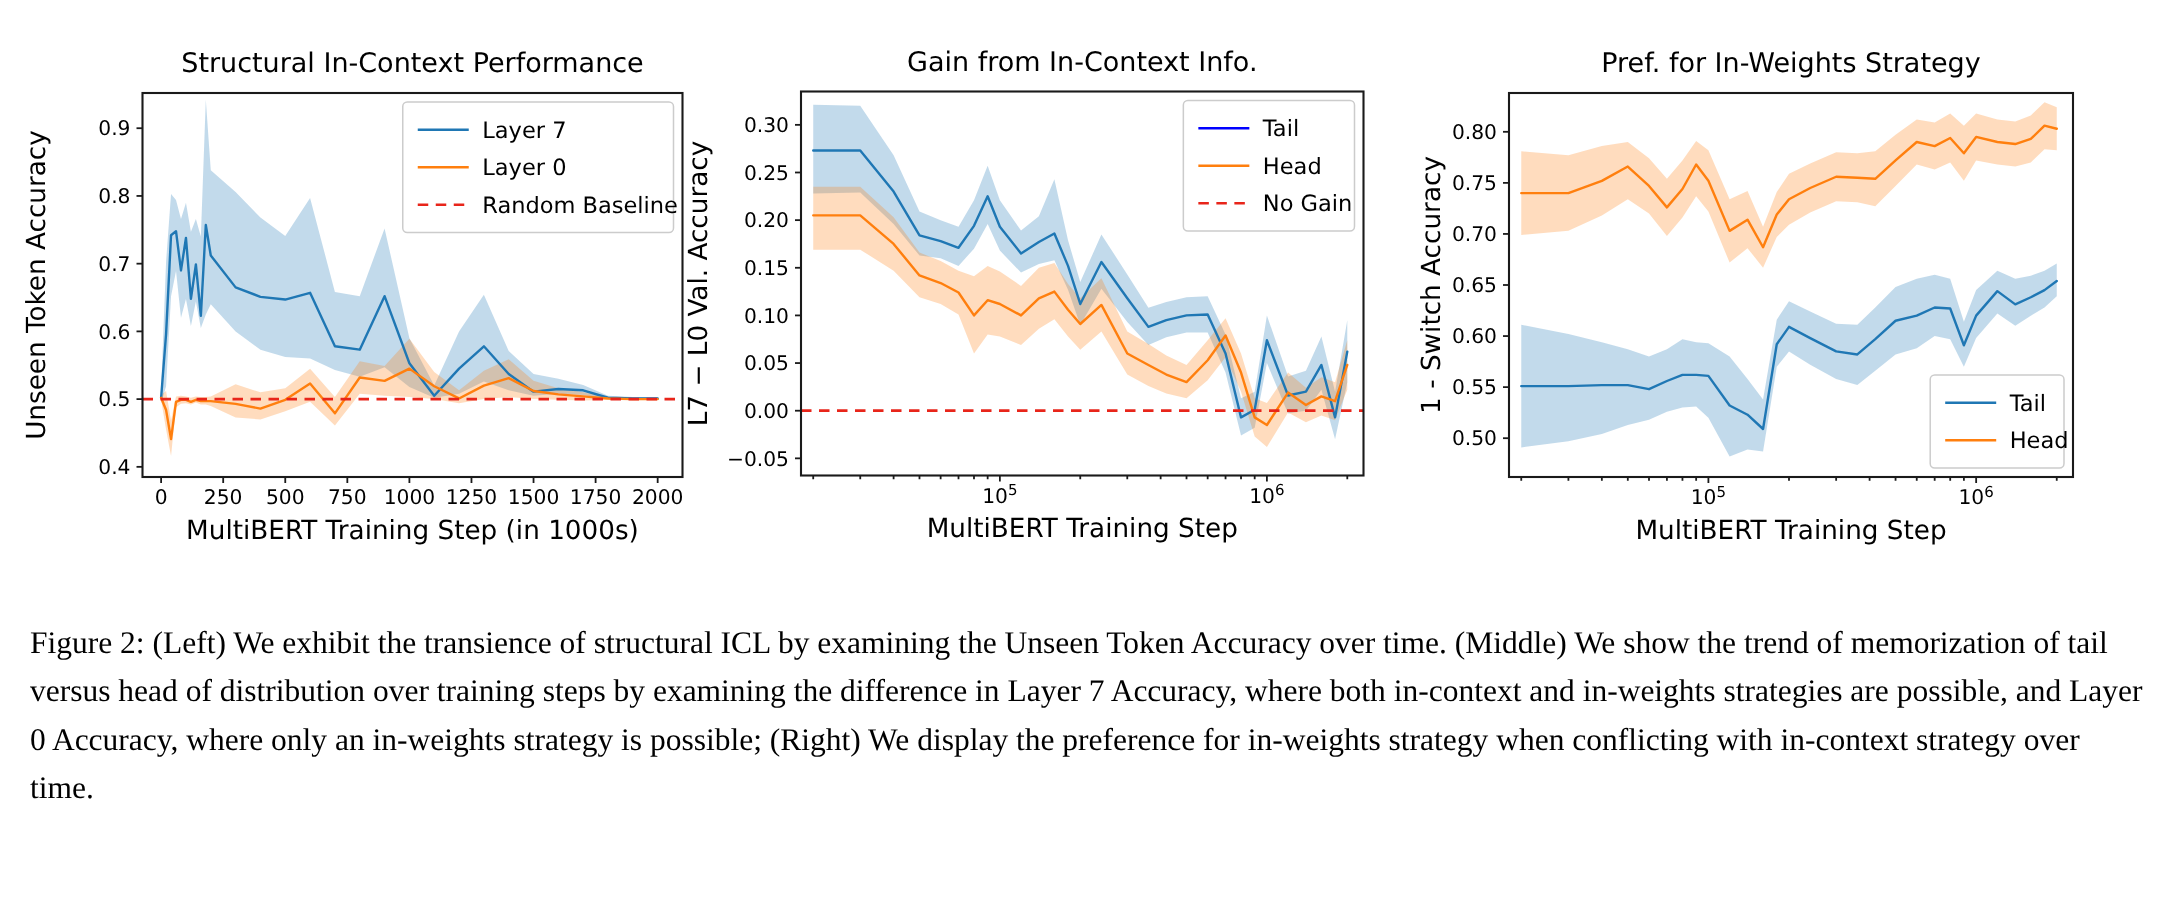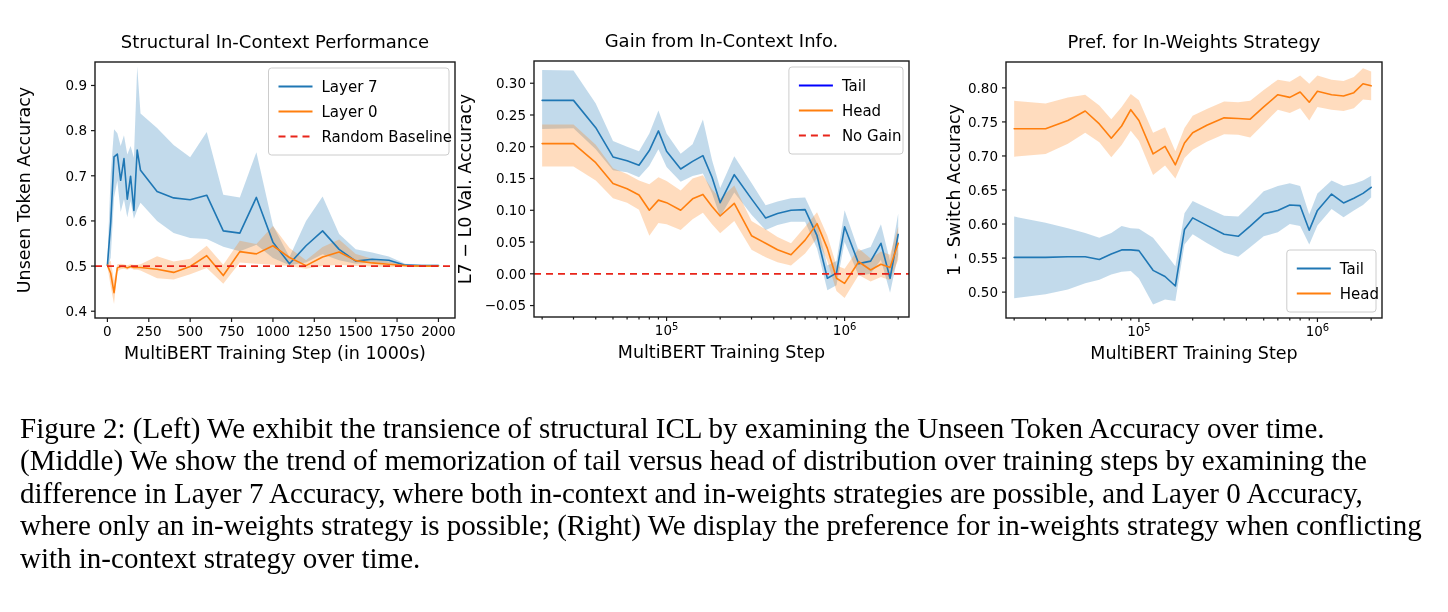--- a/index.html
+++ b/index.html
@@ -6,21 +6,21 @@
   body{width:1448px;height:612px;position:relative;font-family:"DejaVu Sans",sans-serif;overflow:hidden;}
   .figure-wrap{position:absolute;left:0;top:0;width:1448px;height:390px;}
   .panel{position:absolute;top:0;height:390px;}
   #panel-left{left:0;width:490px;}
   #panel-mid{left:454px;width:490px;}
   #panel-right{left:940px;width:508px;}
   .panel svg{display:block;}
   .caption{
     position:absolute;left:20px;top:412px;width:1412px;
     font-family:"Liberation Serif","DejaVu Serif",serif;
-    font-size:29px;line-height:32.4px;color:#000;text-align:left;
+    font-size:21px;line-height:32.4px;color:#000;text-align:left;
     letter-spacing:0.0px;
   }
   text{font-family:"DejaVu Sans",sans-serif;fill:#000;}
   .tick-lbl{font-size:13.5px;}
   .ax-lbl{font-size:17.5px;}
   .title-lbl{font-size:18px;}
   .legend-lbl{font-size:15px;}
   .spine{fill:none;stroke:#1a1a1a;stroke-width:1.4;}
   .tickmark{stroke:#1a1a1a;stroke-width:1.2;}
   .legendbox{fill:#ffffff;fill-opacity:0.9;stroke:#cccccc;stroke-width:1;}

